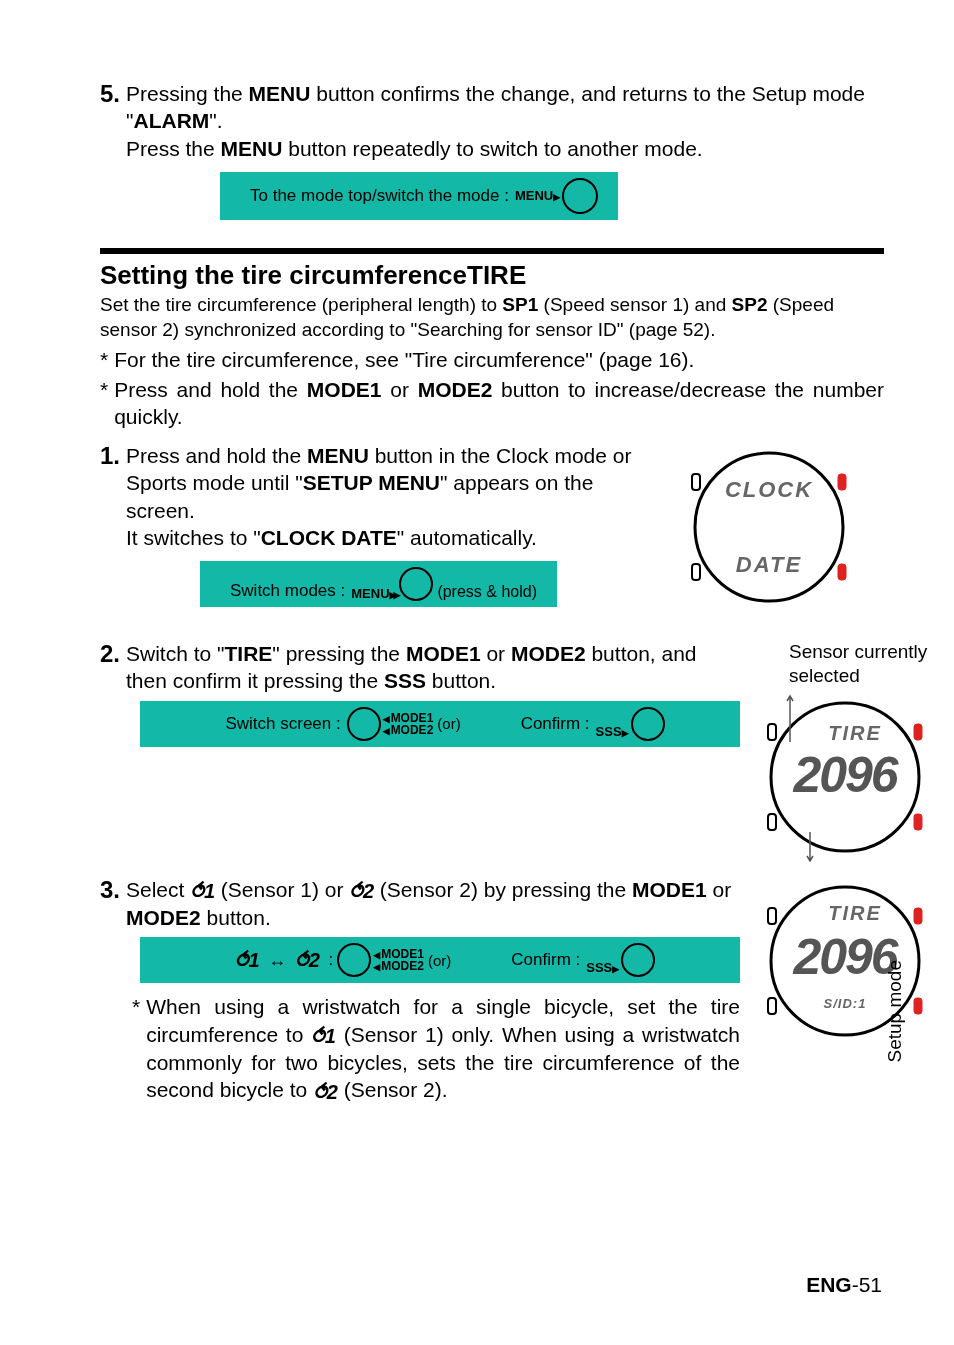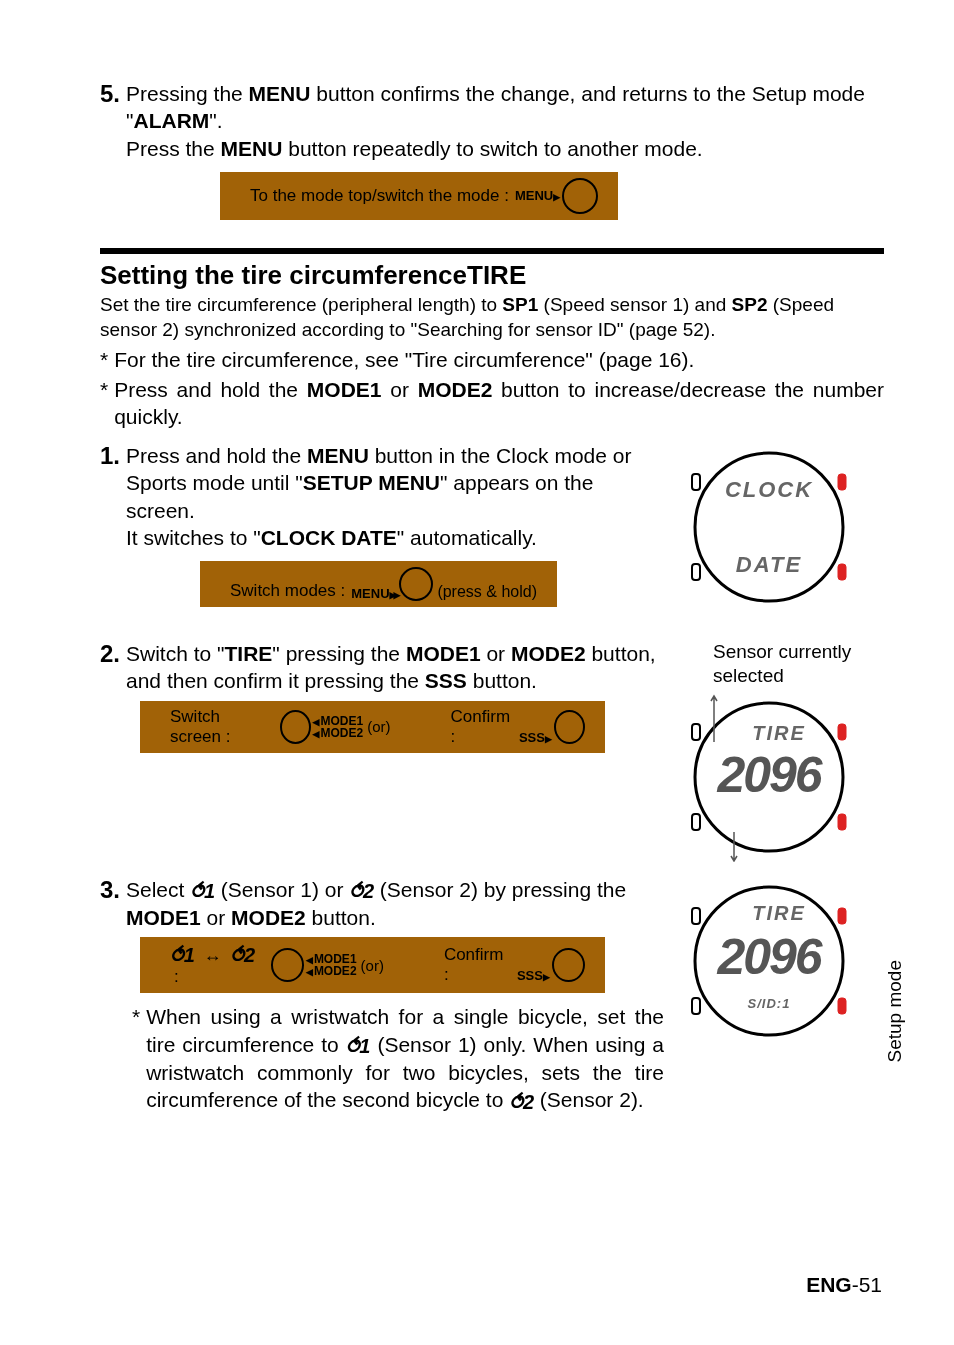--- a/index.html
+++ b/index.html
@@ -26,32 +26,32 @@
     line-height: 1.2;
     flex-shrink: 0;
   }
   .step-body {
     font-size: 21px;
     line-height: 1.3;
     flex: 1;
   }
   .step-body b { font-weight: bold; }
   .hint-bar {
-    background: #a16207;
+    background: #14b8a6;
     display: inline-flex;
     align-items: center;
     justify-content: center;
     padding: 6px 20px 6px 30px;
     margin-top: 6px;
     margin-left: 60px;
     font-size: 17px;
   }
   .hint-bar-wide {
     display: flex;
-    width: 465px;
+    width: 600px;
   }
   .hint-label { margin-right: 6px; }
   .menu-lbl {
     font-size: 13px;
     font-weight: bold;
     margin-right: 2px;
     display: inline-flex;
     align-items: center;
   }
   .circle-btn {

